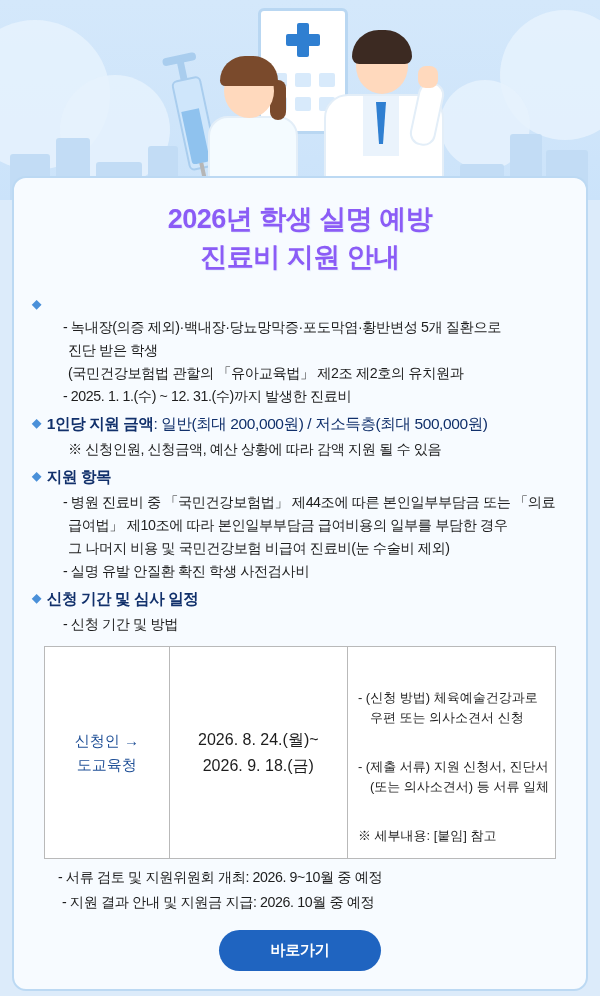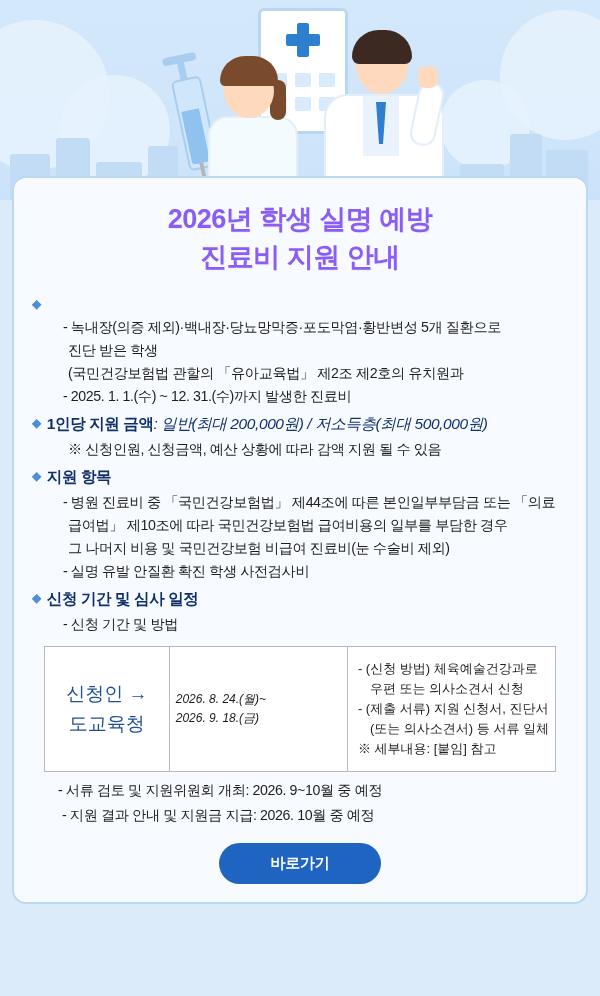--- a/index.html
+++ b/index.html
@@ -257,21 +257,21 @@
     color: #11306b;
     margin: 6px 0 3px 0;
     letter-spacing: -0.4px;
   }
   .sec-head .dia {
     color: #4a90d9;
     font-size: 12px;
     margin-right: 6px;
     line-height: 1.5;
   }
-  .sec-head .norm { font-weight: normal; font-style: italic; }
+  .sec-head .norm { font-weight: normal; }
 
   .line {
     font-size: 14.2px;
     color: #1d1d1d;
     line-height: 1.62;
     letter-spacing: -0.4px;
     padding-left: 22px;
     white-space: nowrap;
   }
   .line.indent { padding-left: 31px; }
@@ -289,39 +289,39 @@
     padding: 12px 6px;
     display: flex;
     flex-direction: column;
     justify-content: center;
   }
   .tbl .col1 {
     width: 130px;
     text-align: center;
     border-right: 1px solid #b9b9b9;
     color: #1f4f96;
-    font-size: 19px;
+    font-size: 15px;
     line-height: 1.6;
   }
   .tbl .col2 {
     width: 186px;
+    text-align: center;
     border-right: 1px solid #b9b9b9;
-    font-size: 12px;
+    font-size: 16px;
     line-height: 1.6;
     color: #1d1d1d;
-    font-style: italic;
   }
   .tbl .col3 {
     flex: 1;
     font-size: 13px;
     line-height: 1.55;
     color: #1d1d1d;
     padding-left: 10px;
   }
-  .tbl .col3 .row { white-space: nowrap; }
+  .tbl .col3 .row { white-space: nowrap; margin-top: 29px; }
   .tbl .col3 .sub { padding-left: 12px; white-space: nowrap; }
 
   .footline {
     font-size: 14.2px;
     color: #1d1d1d;
     line-height: 1.7;
     letter-spacing: -0.4px;
     padding-left: 26px;
     white-space: nowrap;
   }
@@ -424,21 +424,21 @@
     </div>
     <div class="line indent2">※ 신청인원, 신청금액, 예산 상황에 따라 감액 지원 될 수 있음</div>
   </div>
 
   <div class="section">
     <div class="sec-head">
       <span class="dia">◆</span>
       <span>지원 항목</span>
     </div>
     <div class="line indent">- 병원 진료비 중 「국민건강보험법」 제44조에 따른 본인일부부담금 또는 「의료</div>
-    <div class="line indent2">급여법」 제10조에 따라 국민건강보험법 급여비용의 일부를 부담한 경우</div>
+    <div class="line indent2">급여법」 제10조에 따라 본인일부부담금 급여비용의 일부를 부담한 경우</div>
     <div class="line indent2">그 나머지 비용 및 국민건강보험 비급여 진료비(눈 수술비 제외)</div>
     <div class="line indent">- 실명 유발 안질환 확진 학생 사전검사비</div>
   </div>
 
   <div class="section">
     <div class="sec-head">
       <span class="dia">◆</span>
       <span>신청 기간 및 심사 일정</span>
     </div>
     <div class="line indent">- 신청 기간 및 방법</div>

